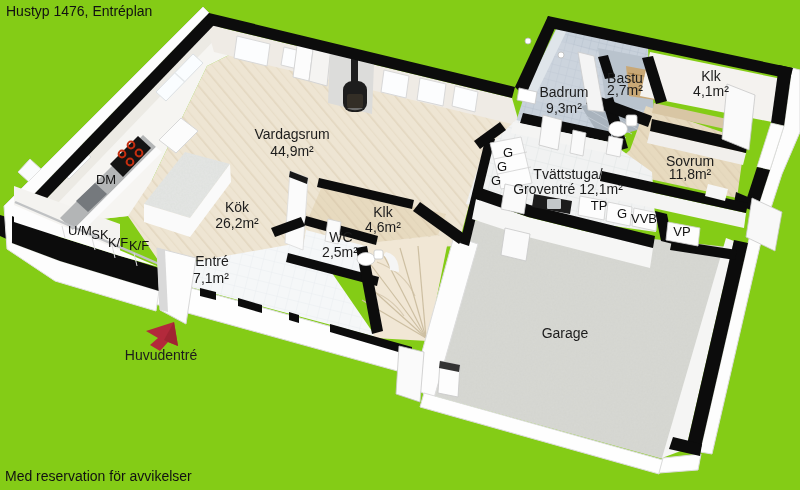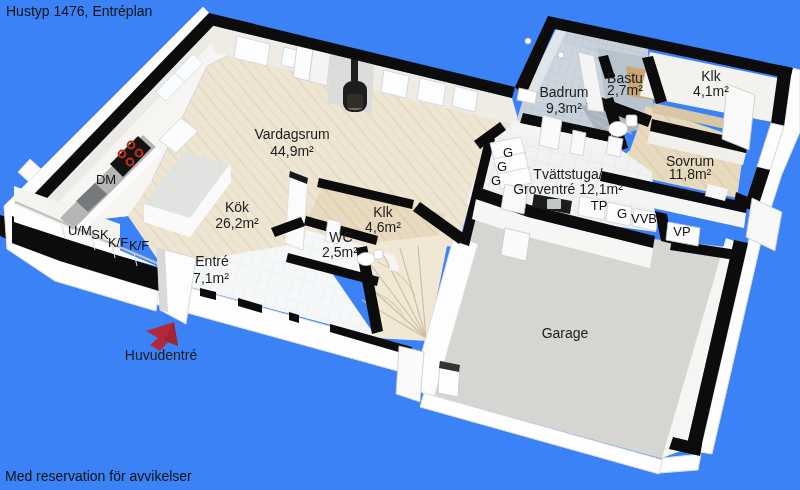--- a/index.html
+++ b/index.html
@@ -1,16 +1,16 @@
 <!DOCTYPE html>
 <html><head>
 <meta charset="utf-8">
 <style>
   html,body{margin:0;padding:0;background:#fff;}
-  #page{position:relative;width:800px;height:490px;overflow:hidden;background:#3b82f6;
+  #page{position:relative;width:800px;height:490px;overflow:hidden;background:#84cc16;
         font-family:"Liberation Sans", sans-serif;}
   svg{position:absolute;left:0;top:0;}
   .lbl{fill:#1c1c1c;font-family:"Liberation Sans", sans-serif;font-size:14px;}
   .sm{fill:#111;font-family:"Liberation Sans", sans-serif;font-size:13px;}
 </style>
 </head>
 <body>
 <div id="page">
 <svg width="800" height="490" viewBox="0 0 800 490">
 <defs>

